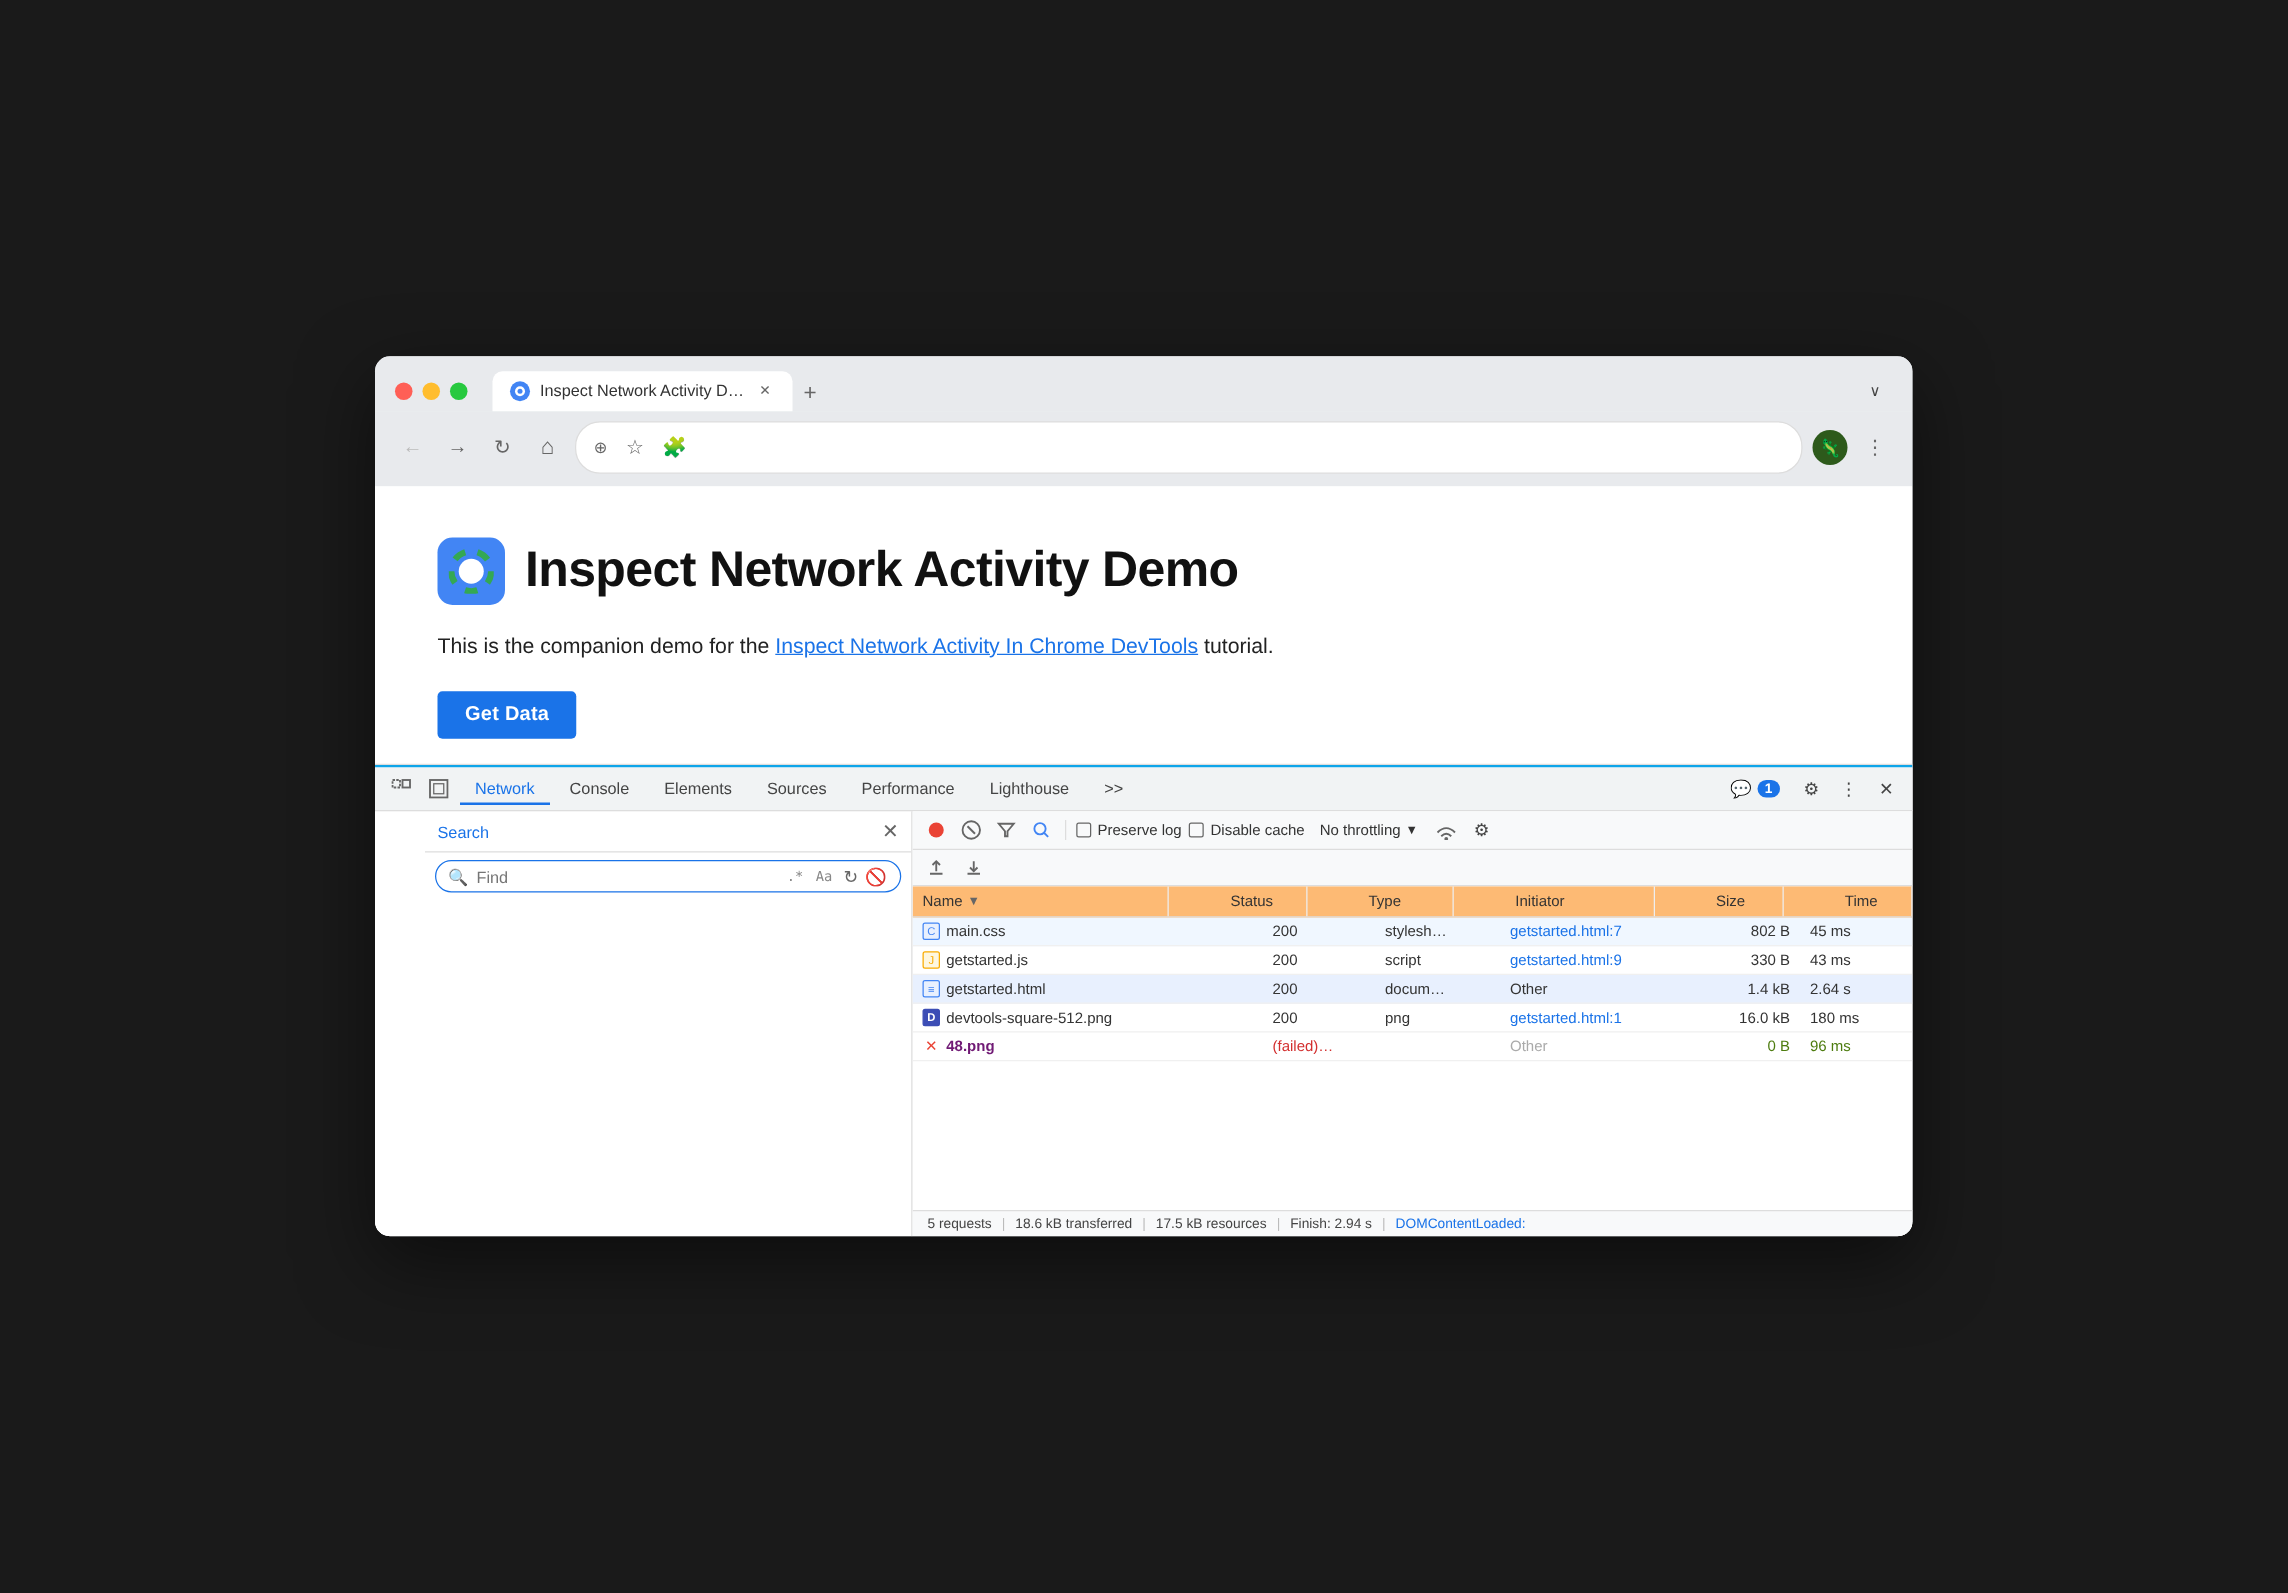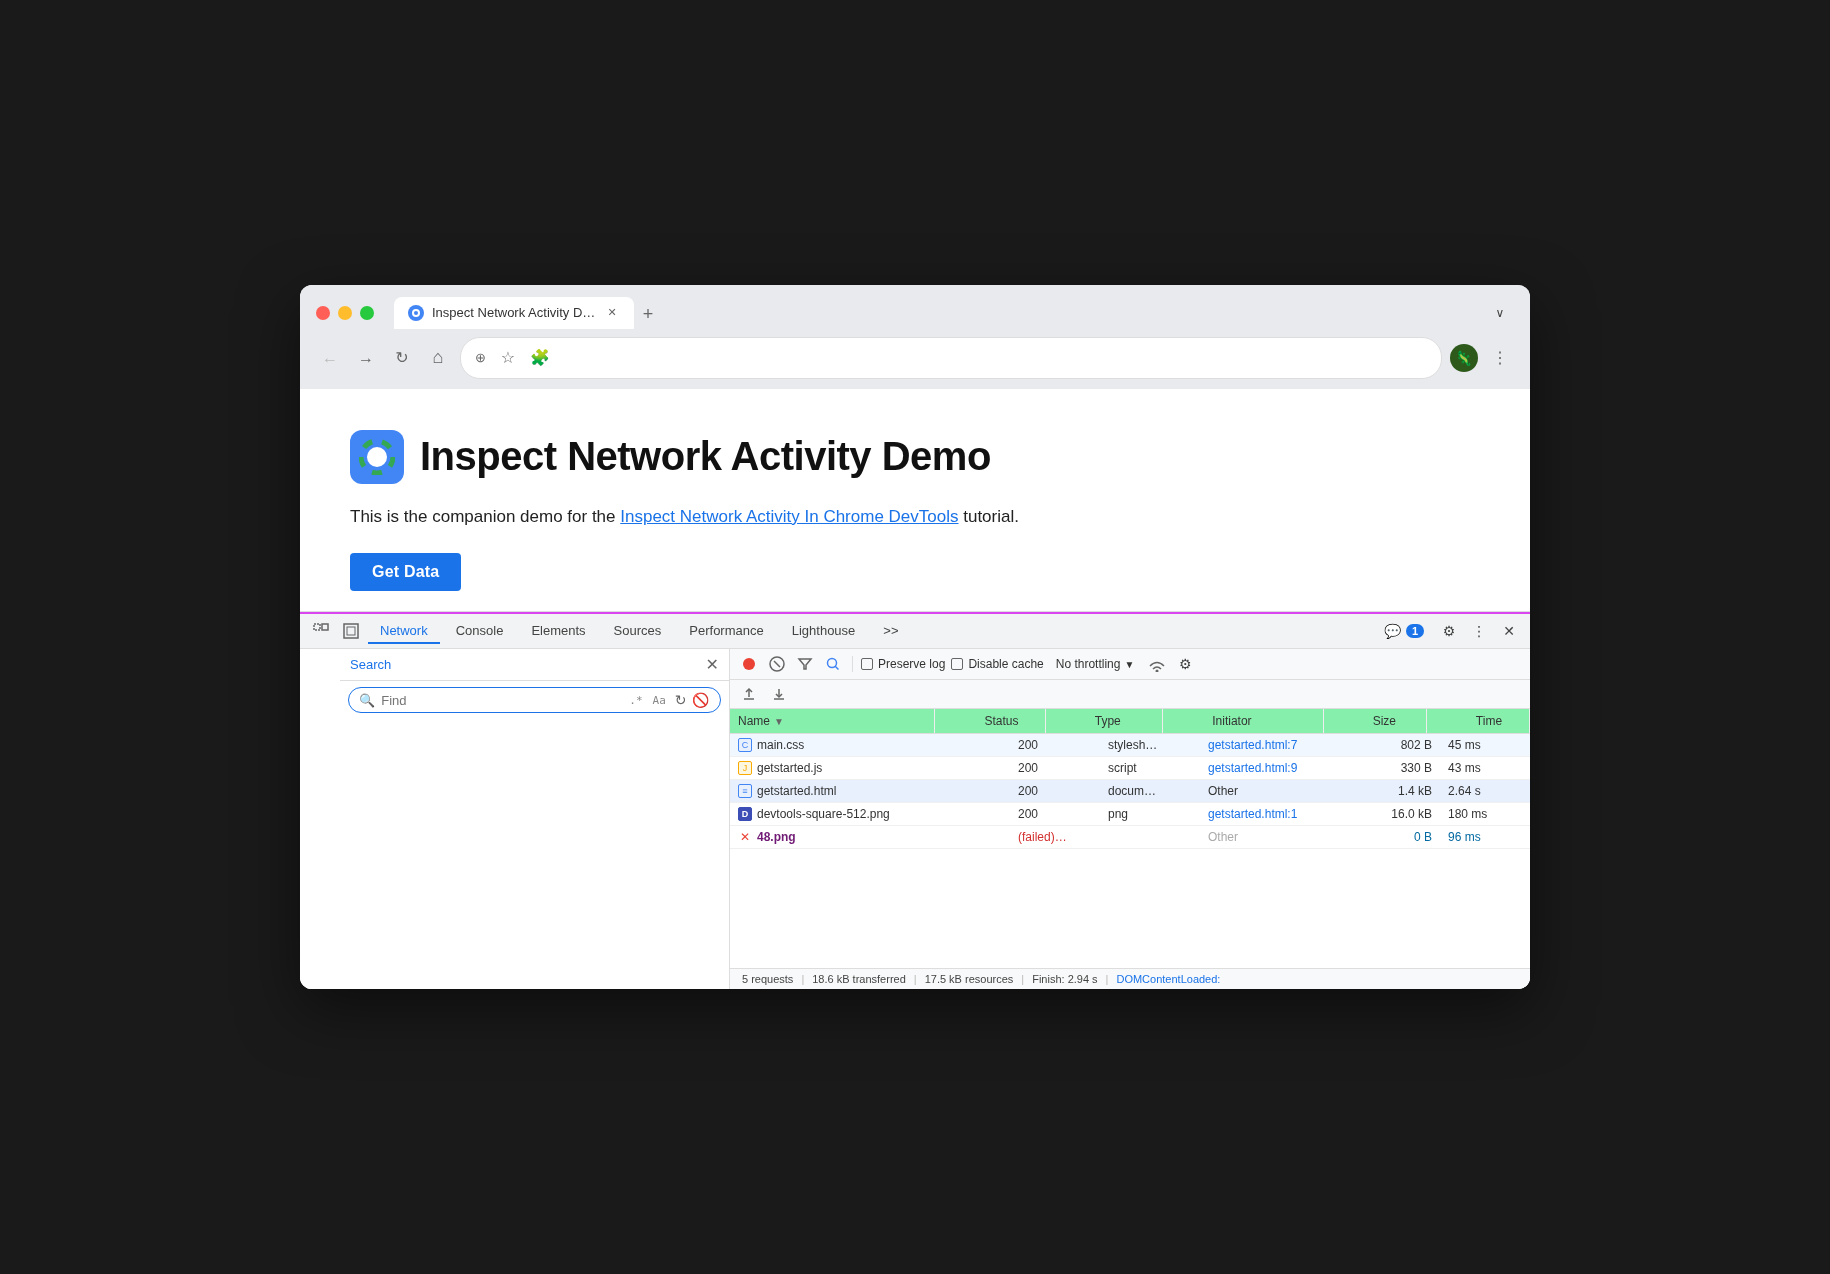--- a/index.html
+++ b/index.html
@@ -224,21 +224,21 @@
       border-radius: 4px;
       padding: 10px 22px;
       font-size: 16px;
       font-weight: 700;
       cursor: pointer;
       letter-spacing: 0.2px;
     }
     
     .devtools-panel {
       background: #fff;
-      border-top: 2px solid #d946ef;
+      border-top: 2px solid #0ea5e9;
     }
     
     .devtools-toolbar {
       display: flex;
       align-items: center;
       padding: 4px 8px;
       border-bottom: 1px solid #ddd;
       background: #f1f3f4;
       gap: 4px;
     }
@@ -405,21 +405,21 @@
       padding: 2px 6px;
       border-radius: 3px;
     }
     
     .network-table {
       flex: 1;
       overflow: auto;
     }
     .nt-header {
       display: flex;
-      background: #86efac;
+      background: #fdba74;
       border-bottom: 1px solid #ddd;
       position: sticky;
       top: 0;
       gap: 41px;
     }
     .nt-col {
       padding: 5px 8px;
       font-size: 12px;
       font-weight: 500;
       color: #333;
@@ -461,21 +461,21 @@
       justify-content: center;
       font-size: 9px;
       flex-shrink: 0;
     }
     .fi-css { background: #e8f0fe; border: 1px solid #4285f4; color: #4285f4; }
     .fi-js { background: #fef7e0; border: 1px solid #f9ab00; color: #f9ab00; }
     .fi-html { background: #e8f0fe; border: 1px solid #4285f4; color: #4285f4; }
     .fi-png { background: #e6f4ea; border: 1px solid #34a853; color: #34a853; }
     .fi-err { background: transparent; color: #ea4335; font-size: 12px; }
     .status-failed { color: #d32f2f; }
-    .time-red { color: #0369a1; }
+    .time-red { color: #4d7c0f; }
     .type-other { color: #aaa; }
     .status-bar {
       display: flex;
       align-items: center;
       padding: 4px 12px;
       border-top: 1px solid #ddd;
       font-size: 11px;
       color: #444;
       gap: 4px;
       background: #f8f9fa;

